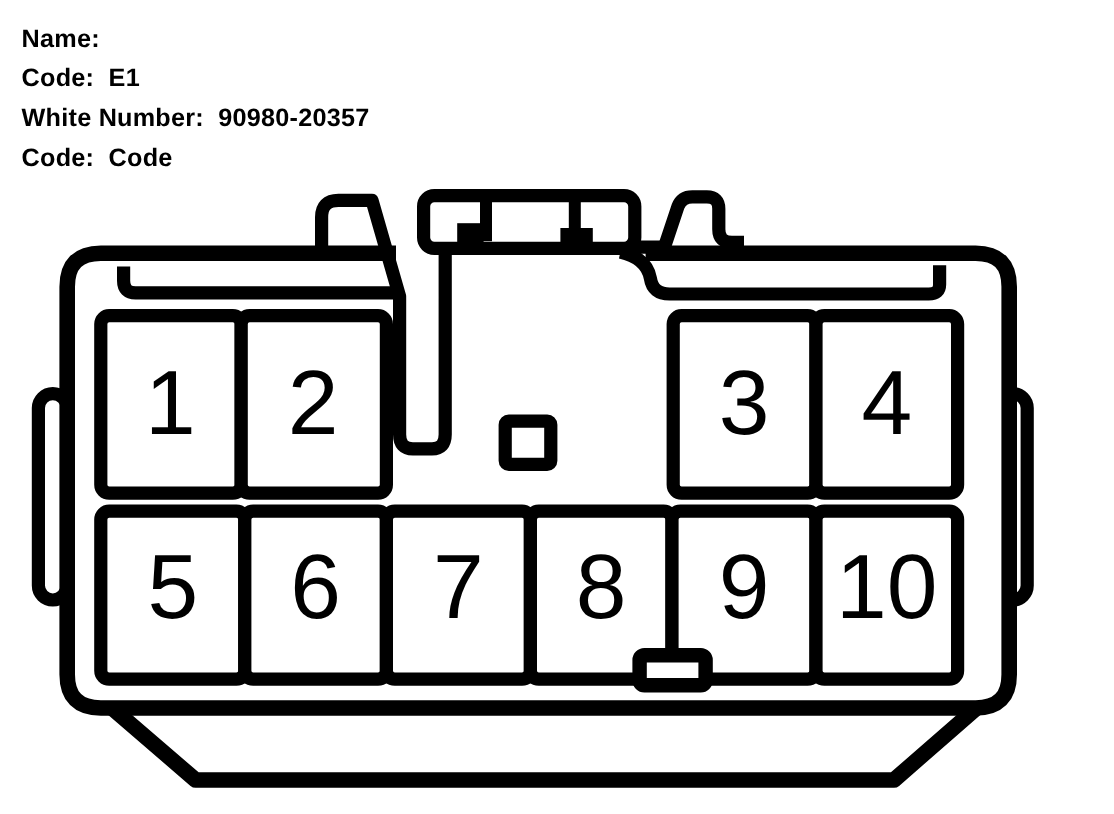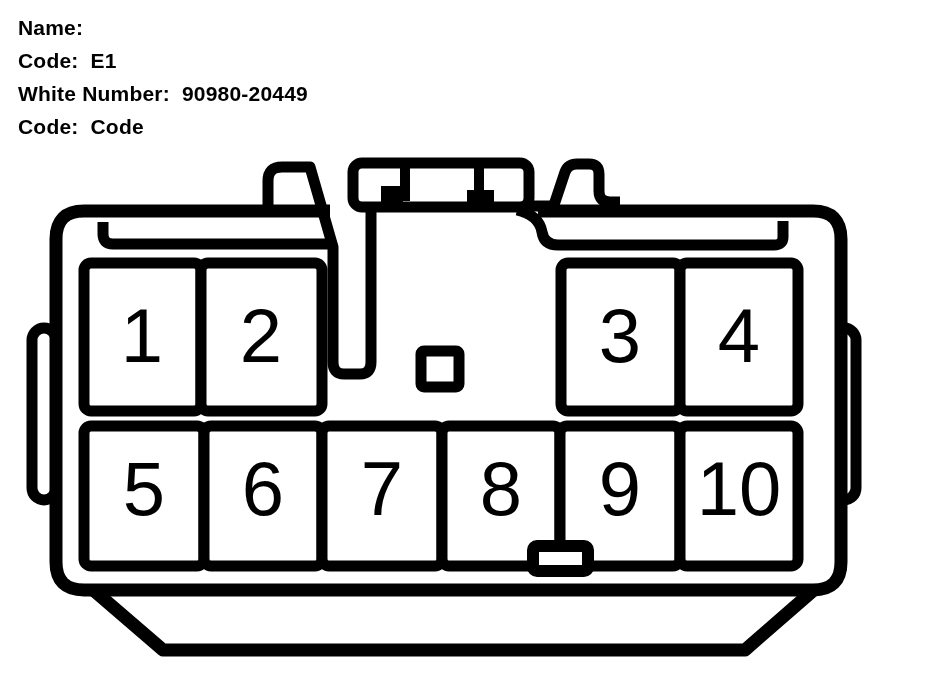--- a/index.html
+++ b/index.html
@@ -15,21 +15,21 @@
     overflow: hidden;
     font-family: "Liberation Sans", sans-serif;
   }
   .header {
     position: absolute;
     left: 18px;
     top: 16px;
   }
   .info-line {
     display: flex;
-    align-items: flex-start;
+    align-items: center;
     height: 33px;
     font-size: 21px;
     font-weight: bold;
     color: #000000;
     letter-spacing: 0.2px;
     white-space: pre;
   }
   .info-line .lbl { margin-right: 12px; }
   .diagram {
     position: absolute;
@@ -63,21 +63,21 @@
   <div class="header">
     <div class="info-line">
       <span class="lbl">Name:</span>
     </div>
     <div class="info-line">
       <span class="lbl">Code:</span>
       <span class="val">E1</span>
     </div>
     <div class="info-line">
       <span class="lbl">White Number:</span>
-      <span class="val">90980-20449</span>
+      <span class="val">90980-20357</span>
     </div>
     <div class="info-line">
       <span class="lbl">Code:</span>
       <span class="val">Code</span>
     </div>
   </div>
 
   <svg class="diagram" viewBox="0 0 928 678">
 
     <path class="ink-white" d="M 84 582 L 163 650 L 745 650 L 823 582" stroke-width="13" stroke-linejoin="round" stroke-linecap="round"></path>

